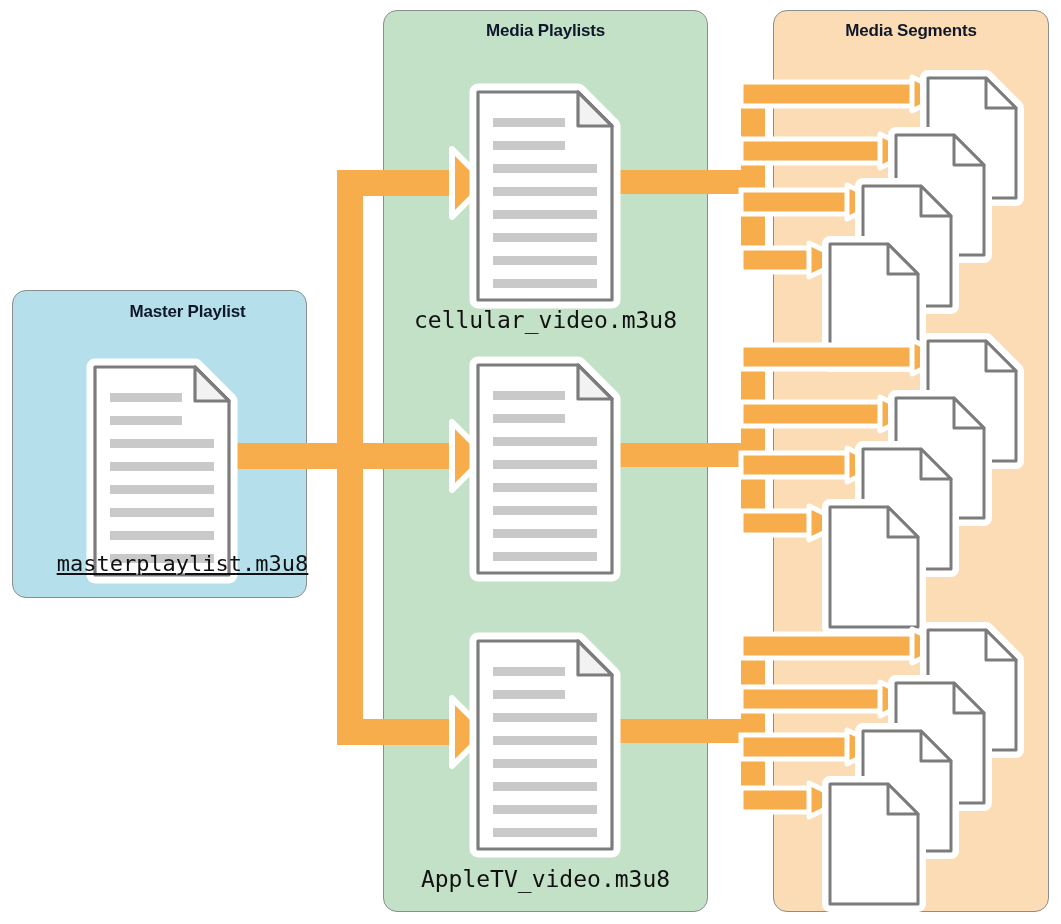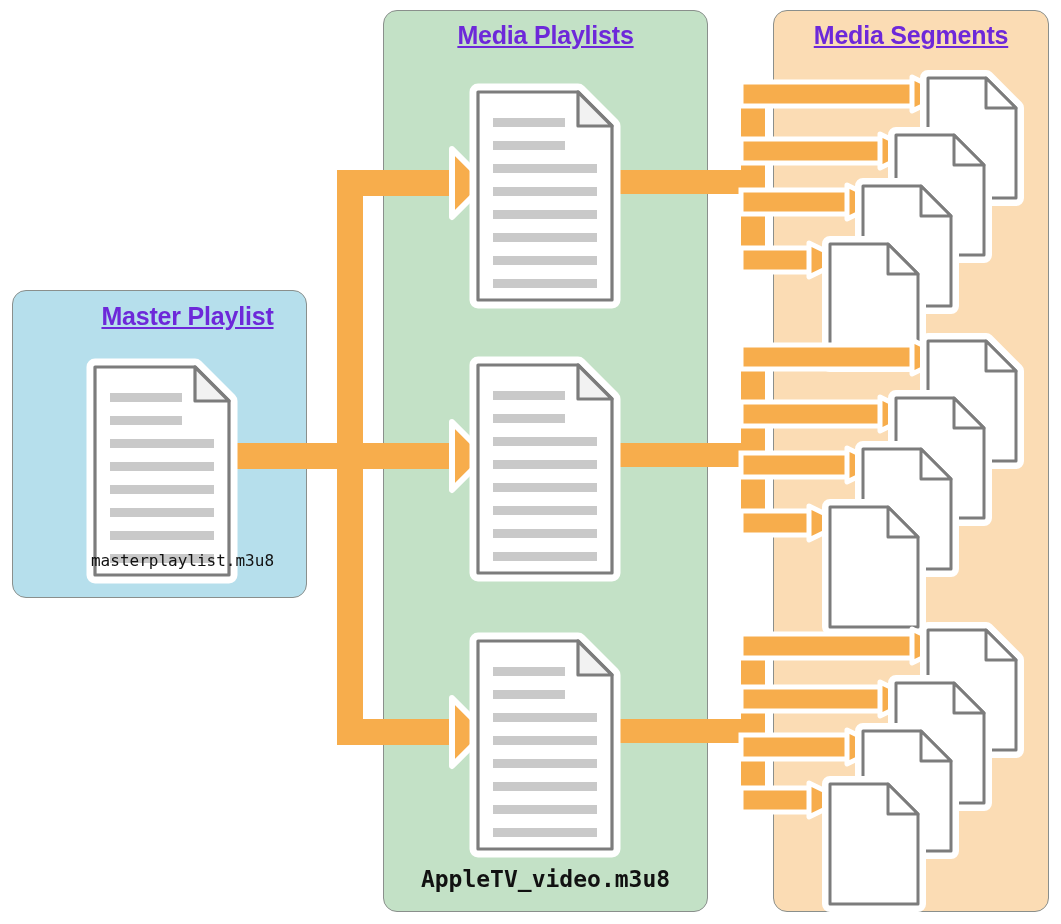--- a/index.html
+++ b/index.html
@@ -3,31 +3,31 @@
 <meta charset="utf-8">
 <style>
   html,body{margin:0;padding:0;background:#ffffff;}
   body{width:1061px;height:924px;position:relative;overflow:hidden;
        font-family:"Liberation Sans",sans-serif;}
   .stage{position:absolute;inset:0;width:1061px;height:924px;}
   .panel{position:absolute;border-radius:14px;border:1.5px solid #8a8f8c;box-sizing:border-box;}
   #panel-master{left:12px;top:290px;width:295px;height:308px;background:#b6dfec;}
   #panel-playlists{left:383px;top:10px;width:325px;height:902px;background:#c3e1c6;}
   #panel-segments{left:773px;top:10px;width:276px;height:902px;background:#fbdcb4;}
-  .panel-title{position:absolute;left:0;right:0;text-align:center;font-size:25px;
-               font-weight:bold;color:#6d28d9;letter-spacing:-0.2px;text-decoration:underline;}
+  .panel-title{position:absolute;left:0;right:0;text-align:center;font-size:17px;
+               font-weight:bold;color:#0f172a;letter-spacing:-0.2px;}
   #title-master{top:302px;left:12px;width:351px;}
   #title-playlists{top:21px;left:383px;width:325px;}
   #title-segments{top:21px;left:773px;width:276px;}
   .file-label{position:absolute;text-align:center;font-size:23px;color:#111;
               font-family:"DejaVu Sans Mono","Liberation Mono",monospace;white-space:nowrap;}
-  #label-master{left:12px;width:341px;top:551px;font-size:16px;}
+  #label-master{left:12px;width:341px;top:551px;font-size:22px;text-decoration:underline;}
   #label-cellular{left:383px;width:325px;top:307px;}
   #label-wifi{left:383px;width:325px;top:574px;}
-  #label-appletv{left:383px;width:325px;top:866px;font-weight:bold;}
+  #label-appletv{left:383px;width:325px;top:866px;}
   .svg-layer{position:absolute;left:0;top:0;width:1061px;height:924px;}
 </style>
 </head>
 <body>
 
 <div class="stage">
 
   <div class="panel" id="panel-master"></div>
   <div class="panel" id="panel-playlists"></div>
   <div class="panel" id="panel-segments"></div>
@@ -185,15 +185,16 @@
     <g transform="translate(478,641)">
         <use href="#doc-playlist"></use>
       </g>
   </svg>
 
   <div class="panel-title" id="title-master">Master Playlist</div>
   <div class="panel-title" id="title-playlists">Media Playlists</div>
   <div class="panel-title" id="title-segments">Media Segments</div>
 
   <div class="file-label" id="label-master">masterplaylist.m3u8</div>
+  <div class="file-label" id="label-cellular">cellular_video.m3u8</div>
   <div class="file-label" id="label-appletv">AppleTV_video.m3u8</div>
 
 </div>
 
 </body></html>

